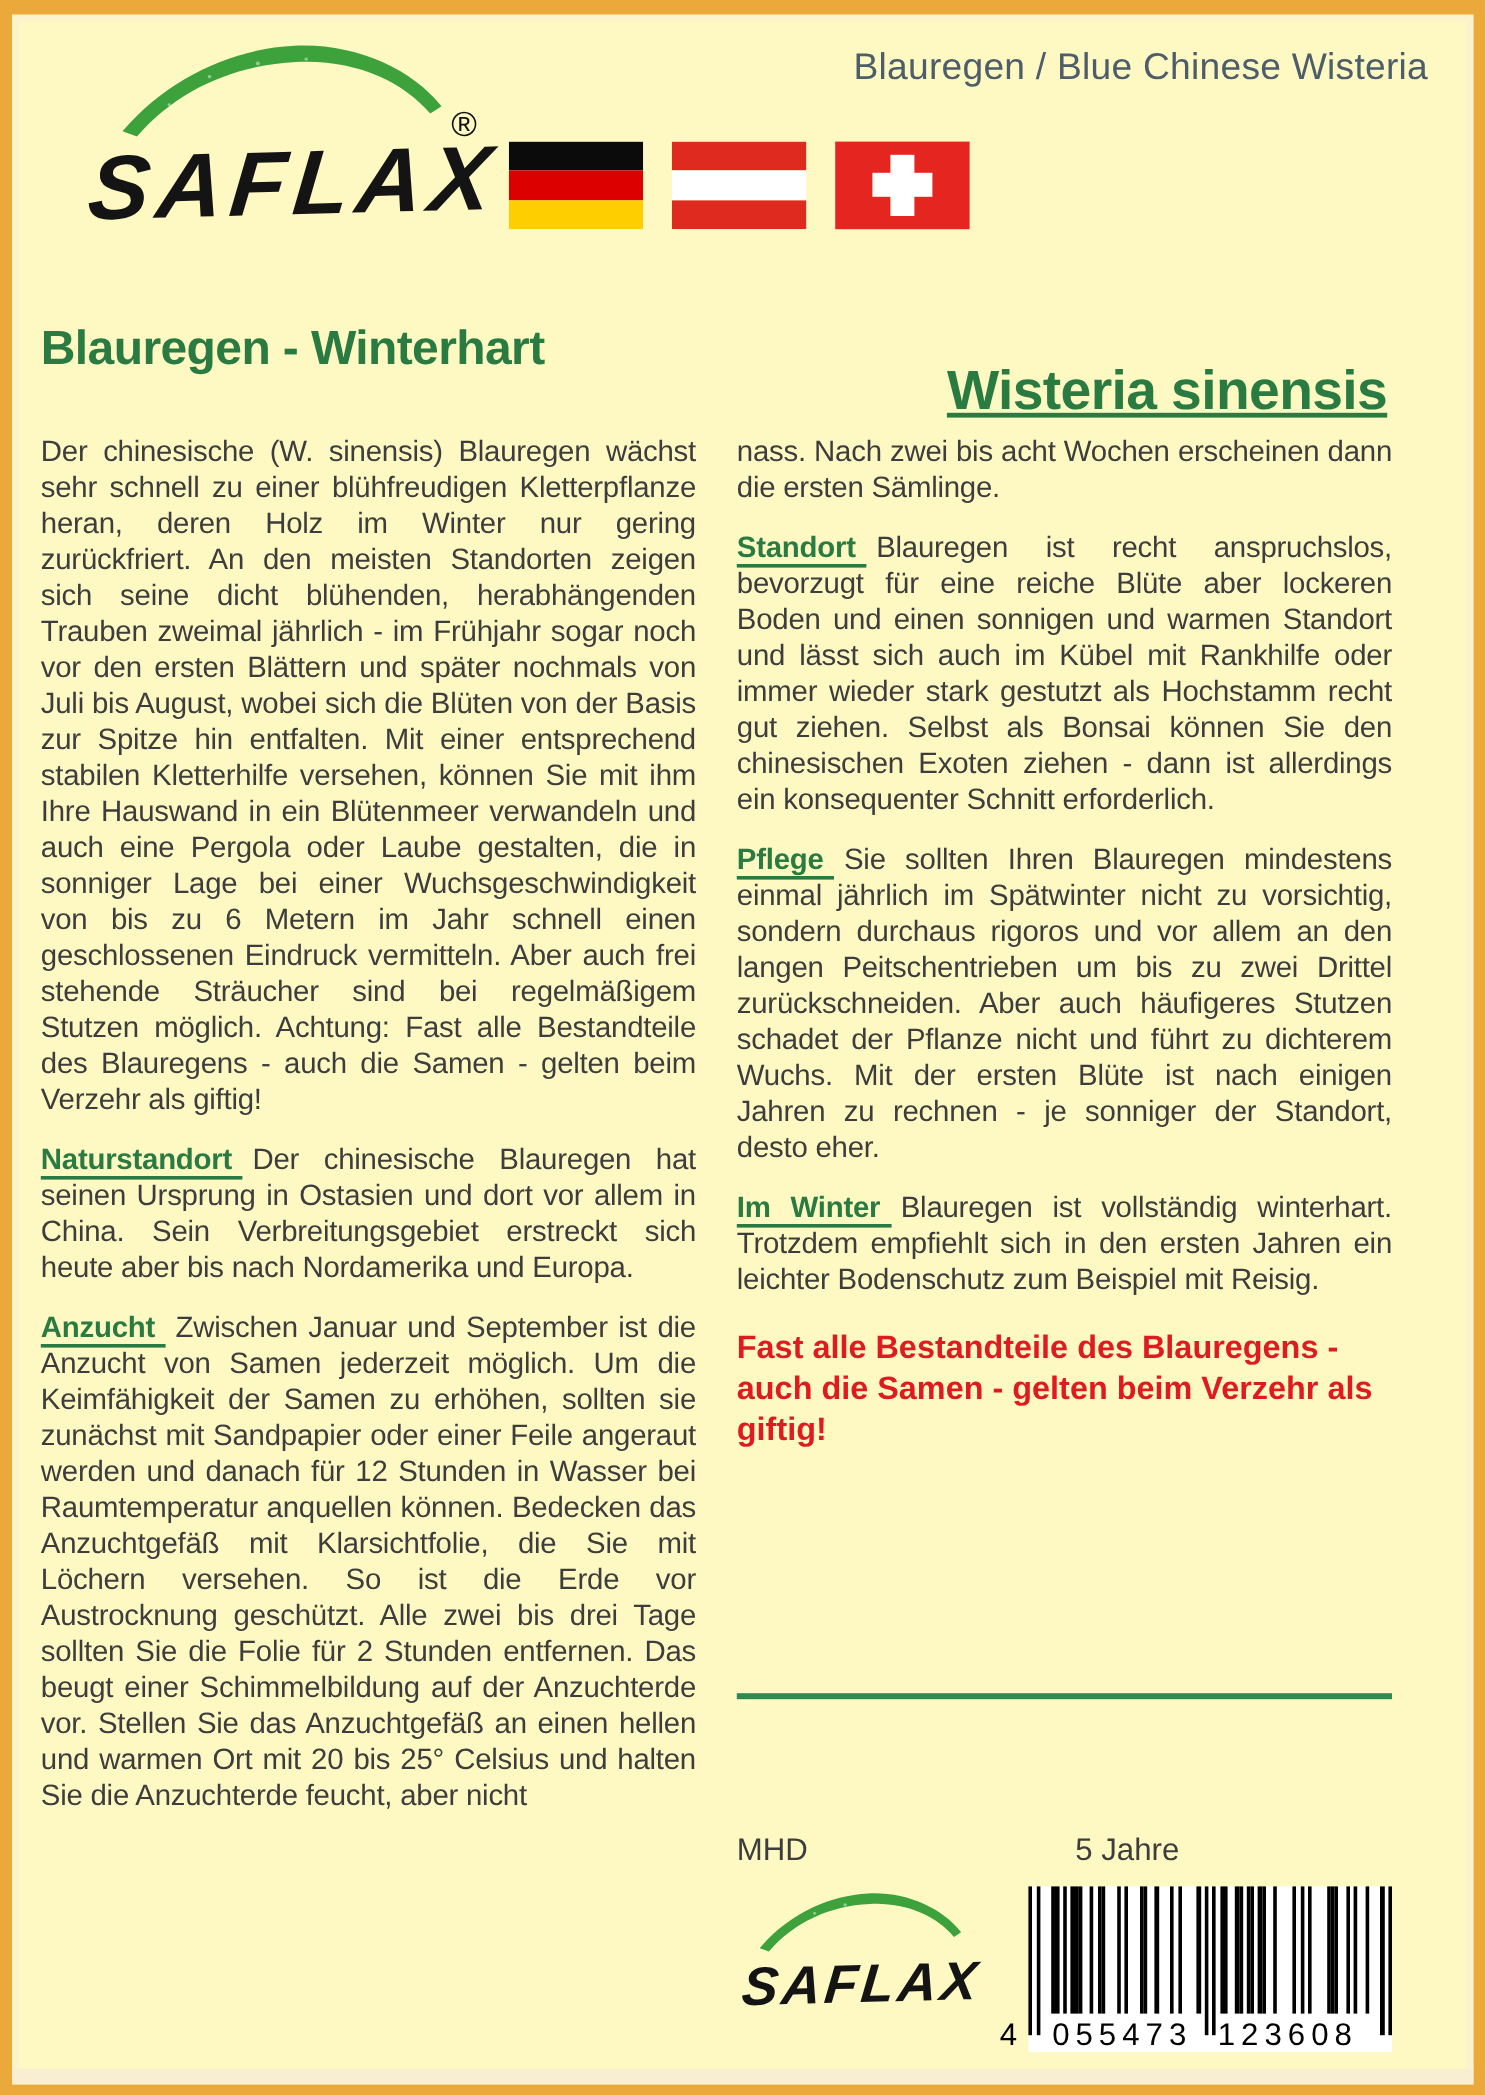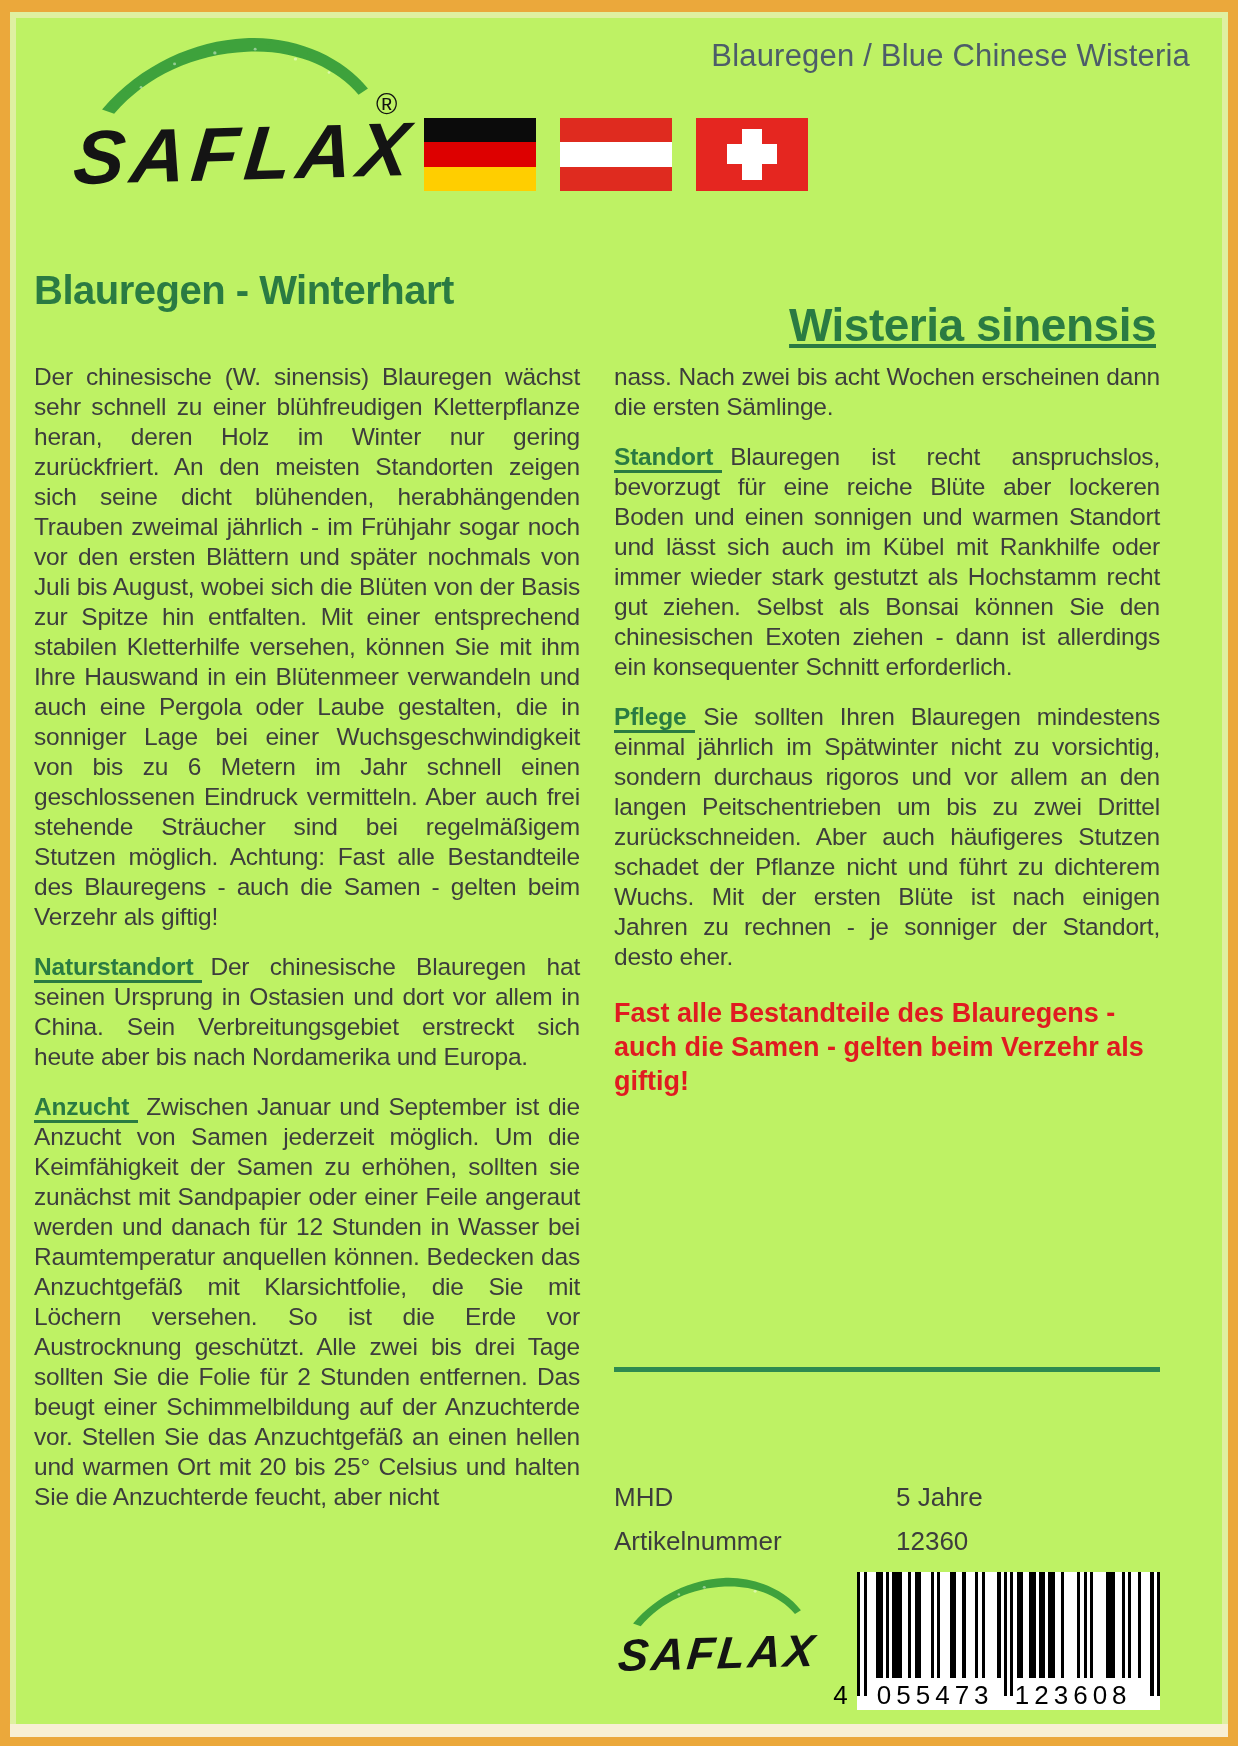--- a/index.html
+++ b/index.html
@@ -1,20 +1,20 @@
 <!DOCTYPE html>
 <html lang="de"><head>
 <meta charset="utf-8">
 <style>
   html,body{margin:0;padding:0;background:#ffffff;}
   .page{
     position:relative;
     width:1238px;height:1746px;
     box-sizing:border-box;
-    background:#bef264;
+    background:#fef9c3;
     border:10px solid #EBA83B;
     border-top-width:12px;
     border-bottom-width:9px;
     box-shadow:inset 0 0 0 6px rgba(249,239,211,0.55);
     overflow:hidden;
     font-family:"Liberation Sans", sans-serif;
     color:#3d3d3d;
   }
   .bottom-strip{position:absolute;left:0;right:0;bottom:0;height:13px;background:#F8EFD3;}
 
@@ -182,34 +182,31 @@
 
     <div class="col col-right">
       <h2 class="variety">Wisteria sinensis</h2>
 
       <p class="par first"><span>nass. Nach zwei bis acht Wochen erscheinen dann die ersten Sämlinge.</span></p>
 
       <p class="par"><span class="sec">Standort</span><span>Blauregen ist recht anspruchslos, bevorzugt für eine reiche Blüte aber lockeren Boden und einen sonnigen und warmen Standort und lässt sich auch im Kübel mit Rankhilfe oder immer wieder stark gestutzt als Hochstamm recht gut ziehen. Selbst als Bonsai können Sie den chinesischen Exoten ziehen - dann ist allerdings ein konsequenter Schnitt erforderlich.</span></p>
 
       <p class="par"><span class="sec">Pflege</span><span>Sie sollten Ihren Blauregen mindestens einmal jährlich im Spätwinter nicht zu vorsichtig, sondern durchaus rigoros und vor allem an den langen Peitschentrieben um bis zu zwei Drittel zurückschneiden. Aber auch häufigeres Stutzen schadet der Pflanze nicht und führt zu dichterem Wuchs. Mit der ersten Blüte ist nach einigen Jahren zu rechnen - je sonniger der Standort, desto eher.</span></p>
 
+      <p class="par"><span class="sec">Im Winter</span><span>Blauregen ist vollständig winterhart. Trotzdem empfiehlt sich in den ersten Jahren ein leichter Bodenschutz zum Beispiel mit Reisig.</span></p>
 
       <p class="warning">Fast alle Bestandteile des Blauregens - auch die Samen - gelten beim Verzehr als giftig!</p>
 
       <div class="rc-bottom">
         <div class="rule"></div>
 
         <div class="meta">
           <div class="meta-row">
             <span class="meta-label">MHD</span>
             <span class="meta-value">5 Jahre</span>
-          </div>
-          <div class="meta-row">
-            <span class="meta-label">Artikelnummer</span>
-            <span class="meta-value">12360</span>
           </div>
         </div>
 
         <div class="bottom-row">
           <div class="logo logo-bottom">
             <svg class="arc" viewBox="0 0 420 140" preserveAspectRatio="none">
               <path d="M12,126 C70,52 150,14 225,10 C300,6 370,40 408,92 L394,102 C360,58 300,28 228,32 C150,36 80,70 30,133 Z" fill="#3EA23C"></path>
               <g fill="#3EA23C" opacity="0.85">
                 <circle cx="50" cy="95" r="4"></circle>
                   <circle cx="140" cy="34" r="4"></circle>

